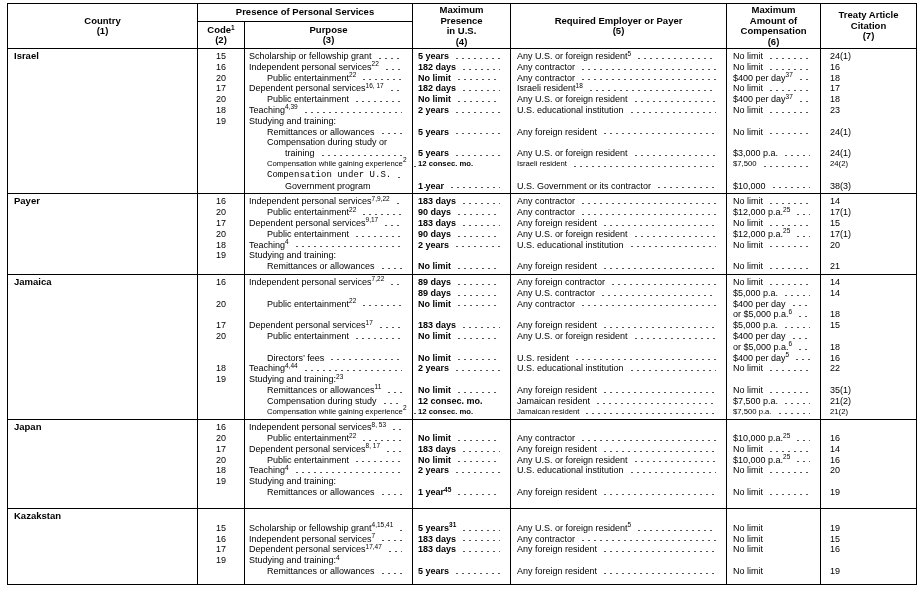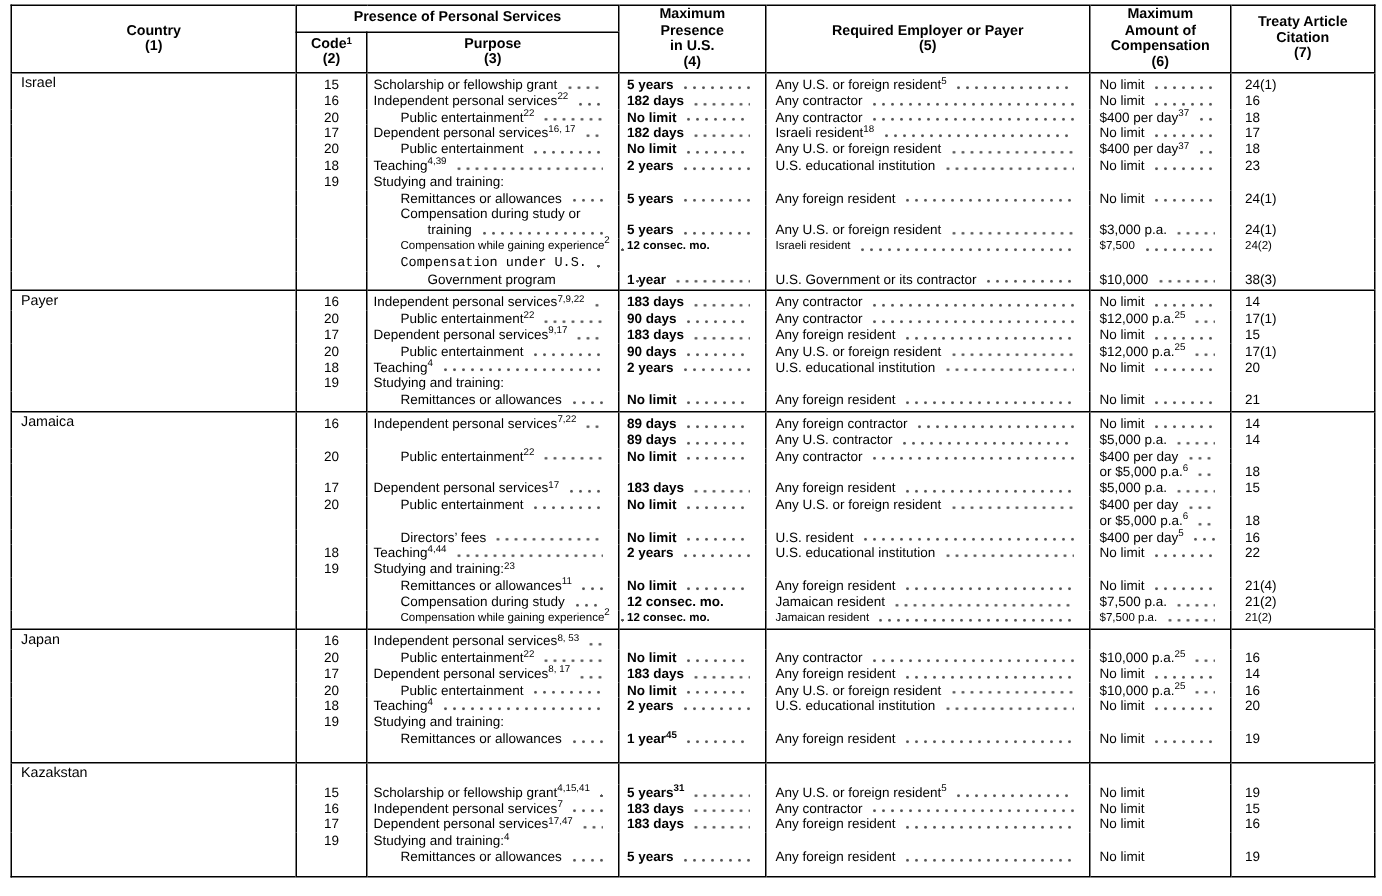--- a/index.html
+++ b/index.html
@@ -9,21 +9,21 @@
   .t-bold{font-weight:bold;}
   .t-italic{font-style:italic;margin-left:8px;}
   table{border-collapse:collapse;table-layout:fixed;width:909px;border:1.5px solid #000;}
   thead{border-bottom:1.2px solid #000;}
   thead th{font-weight:bold;font-size:9.5px;line-height:10.5px;text-align:center;vertical-align:middle;padding:1px 2px;}
   th.group{border-bottom:1px solid #000;height:15px;}
   .c-code,.c-purpose,.c-presence,.c-employer,.c-comp,.c-cit{border-left:1px solid #000;}
   th.c-code.sub{border-left:1px solid #000;}
   tbody{border-top:1px solid #000;}
   tbody td{font-size:9px;line-height:10.8px;vertical-align:top;padding:0;}
-  td.c-country{font-weight:normal;font-size:9.5px;padding:18px 2px 0 6px;}
+  td.c-country{font-weight:bold;font-size:9.5px;padding:18px 2px 0 6px;}
   td.c-code{text-align:center;}
   td.c-cit{padding-left:9px;}
   .cell{display:flex;align-items:flex-end;}
   .txt{white-space:nowrap;}
   .dots{flex:1 1 0;min-width:5px;height:3px;margin:0 10px 2px 5px;
         background-image:radial-gradient(circle,#555 0.8px,transparent 1px);
         background-size:6px 3px;background-repeat:repeat-x;background-position:0 50%;}
   .c-presence .cell{padding-left:5px;font-weight:bold;}
   .c-employer .cell{padding-left:6px;}
   .c-comp .cell{padding-left:6px;}
@@ -845,21 +845,21 @@
               <span class="txt">Any foreign resident</span>
               <span class="dots"></span>
             </div>
           </td>
           <td class="c-comp">
             <div class="cell">
               <span class="txt">No limit</span>
               <span class="dots"></span>
             </div>
           </td>
-          <td class="c-cit">21(4)</td>
+          <td class="c-cit">35(1)</td>
         </tr>
         <tr>
           <td class="c-code"></td>
           <td class="c-purpose">
             <div class="cell" style="padding-left: 22px;">
               <span class="txt">Compensation during study</span>
               <span class="dots"></span>
             </div>
           </td>
           <td class="c-presence">

